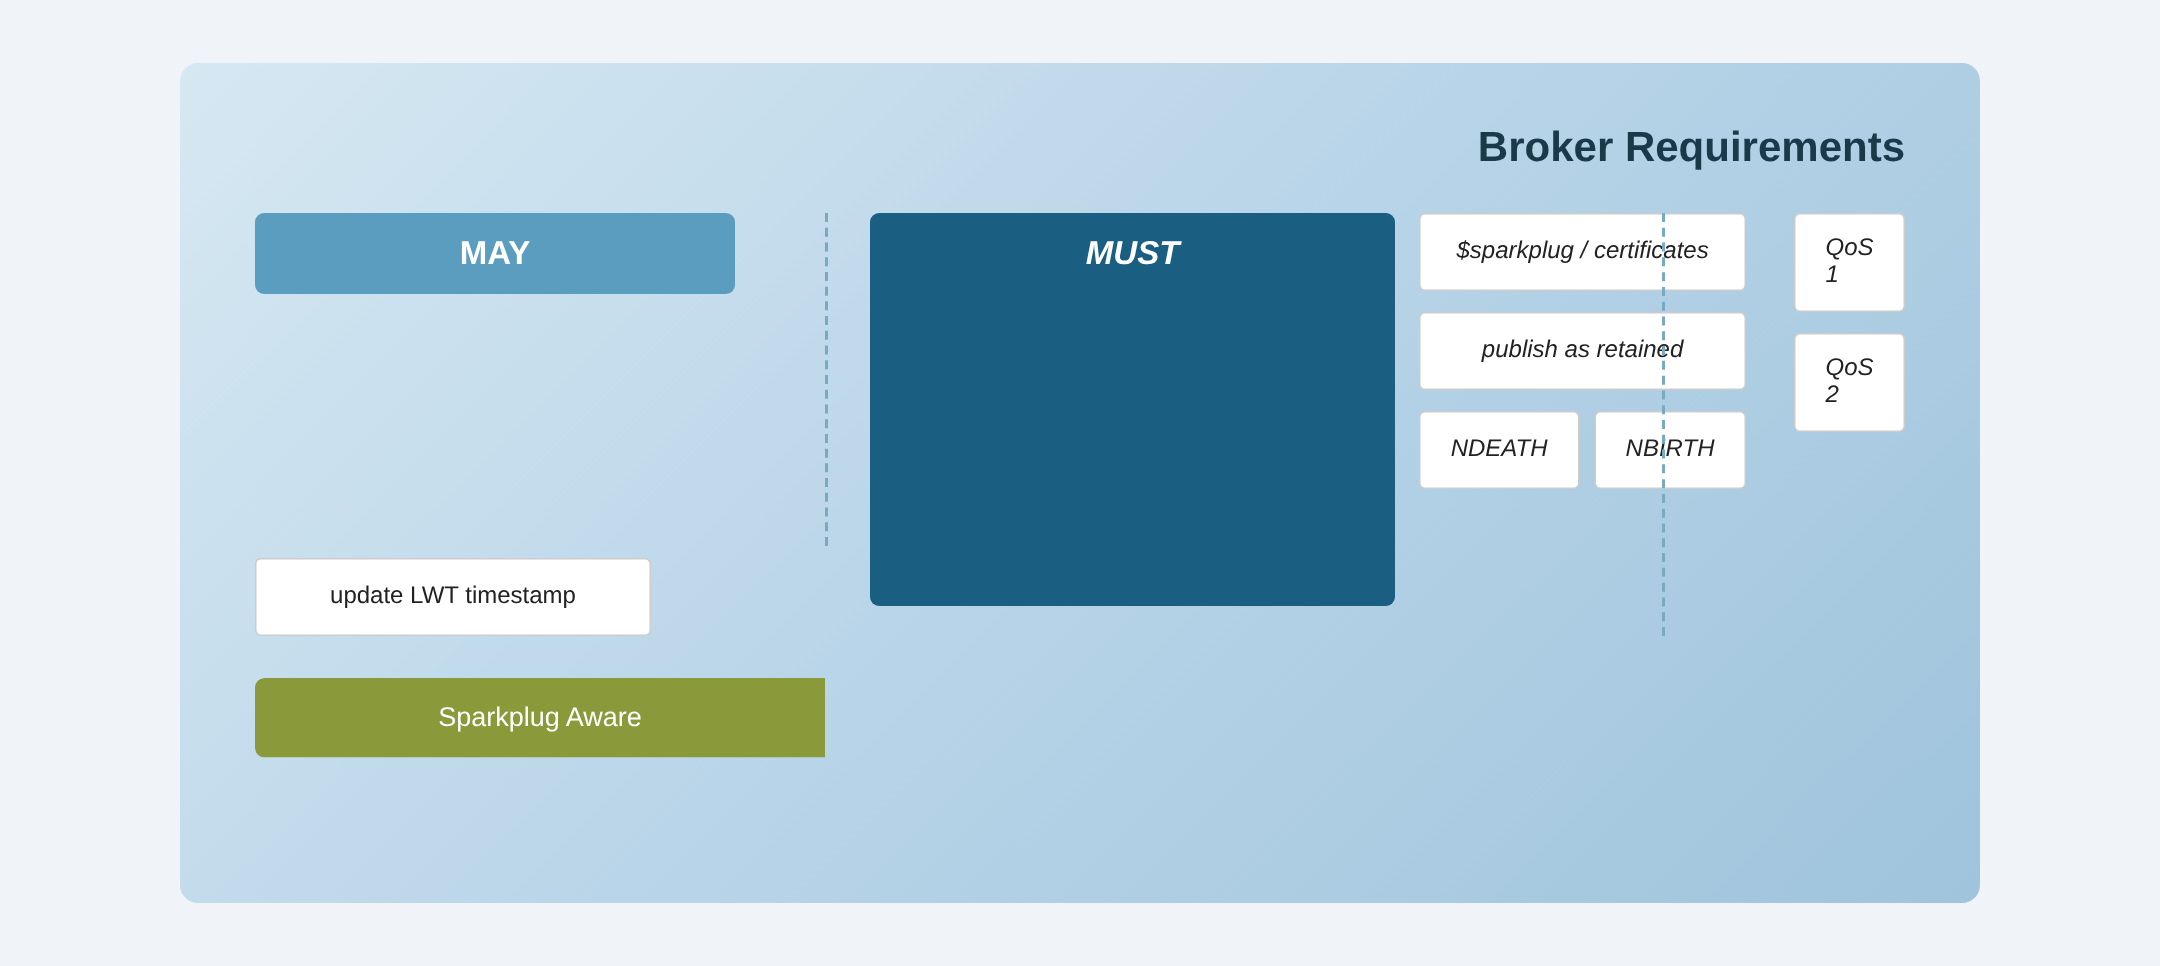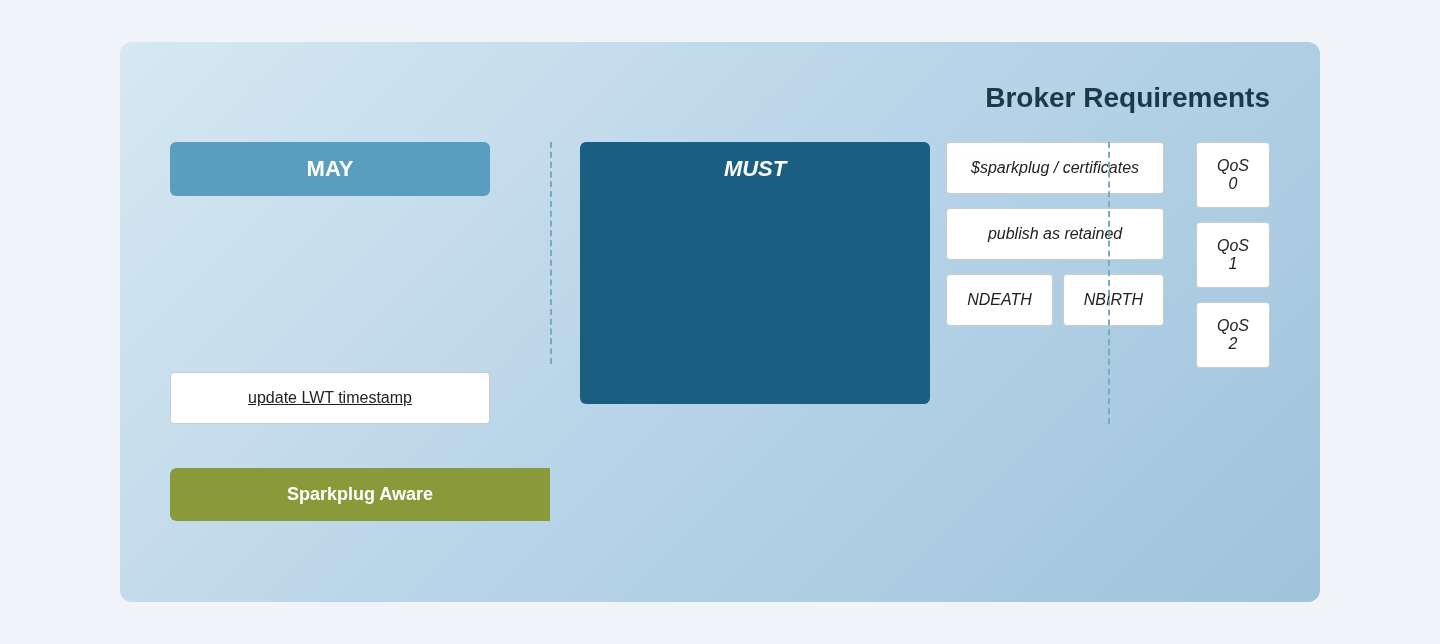--- a/index.html
+++ b/index.html
@@ -118,21 +118,20 @@
       display: flex;
       flex-direction: column;
       gap: 14px;
     }
 
     .item-box {
       background: #ffffff;
       border: 1px solid #cccccc;
       border-radius: 4px;
       padding: 14px 20px;
-      text-align: center;
       font-size: 16px;
       color: #222222;
       display: flex;
       align-items: center;
       justify-content: center;
       min-height: 52px;
     }
 
     .item-box-pair {
       display: flex;
@@ -141,24 +140,23 @@
 
     .item-box-pair .item-box {
       flex: 1;
     }
 
     
     .bottom-bar {
       display: grid;
       grid-template-columns: 380px 1fr;
       gap: 0;
-      margin-top: 44px;
+      margin-top: 28px;
       border-radius: 6px;
       overflow: hidden;
-      font-weight: bold;
     }
 
     .bar-aware {
       background: #8a9a3a;
       padding: 16px 20px;
       text-align: center;
       color: #ffffff;
       font-size: 18px;
       border-radius: 6px 0 0 6px;
     }
@@ -187,21 +185,21 @@
   <h2 class="card-title">Broker Requirements</h2>
 
   <div class="main-grid">
 
     <div class="col-may">
       <div class="col-header may-header">MAY</div>
 
       <div class="may-placeholder"></div>
       <div class="may-placeholder"></div>
       <div class="may-placeholder"></div>
-      <div class="item-box" style="width:320px;text-decoration:underline;">
+      <div class="item-box" style="width:264px;">
         <span>update LWT timestamp</span>
       </div>
     </div>
 
     <div class="col-must">
       <div class="col-header must-header">MUST</div>
 
       <div class="must-inner-grid">
 
         <div class="must-left">
@@ -217,23 +215,20 @@
             </div>
             <div class="item-box">
               <span>NBIRTH</span>
             </div>
           </div>
           <div class="must-spacer"></div>
         </div>
 
         <div class="must-right">
           <div class="item-box">
-            <span>QoS 0</span>
-          </div>
-          <div class="item-box">
             <span>QoS 1</span>
           </div>
           <div class="item-box">
             <span>QoS 2</span>
           </div>
         </div>
       </div>
     </div>
   </div>
 

